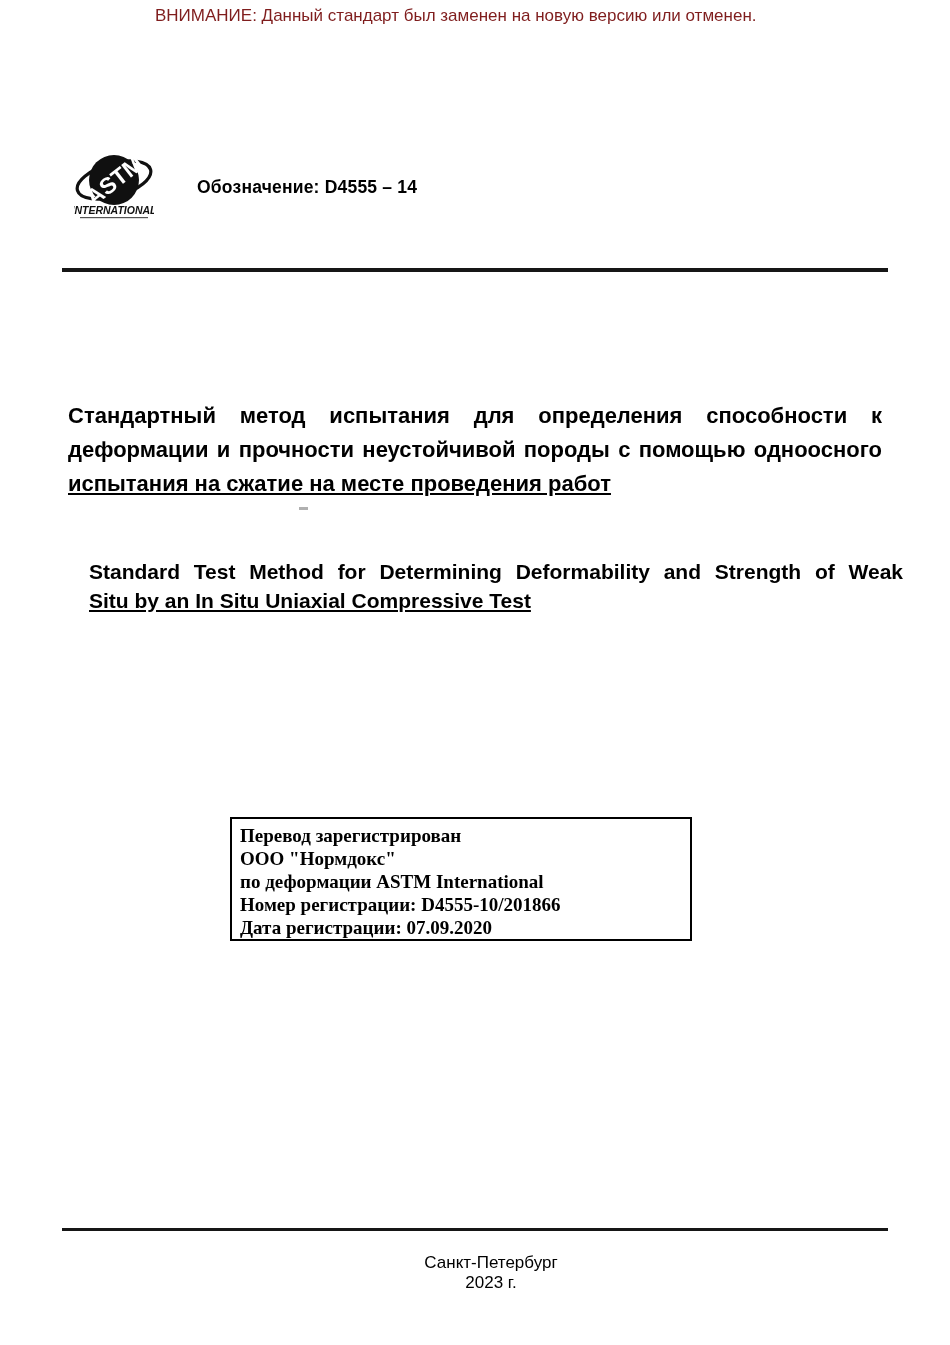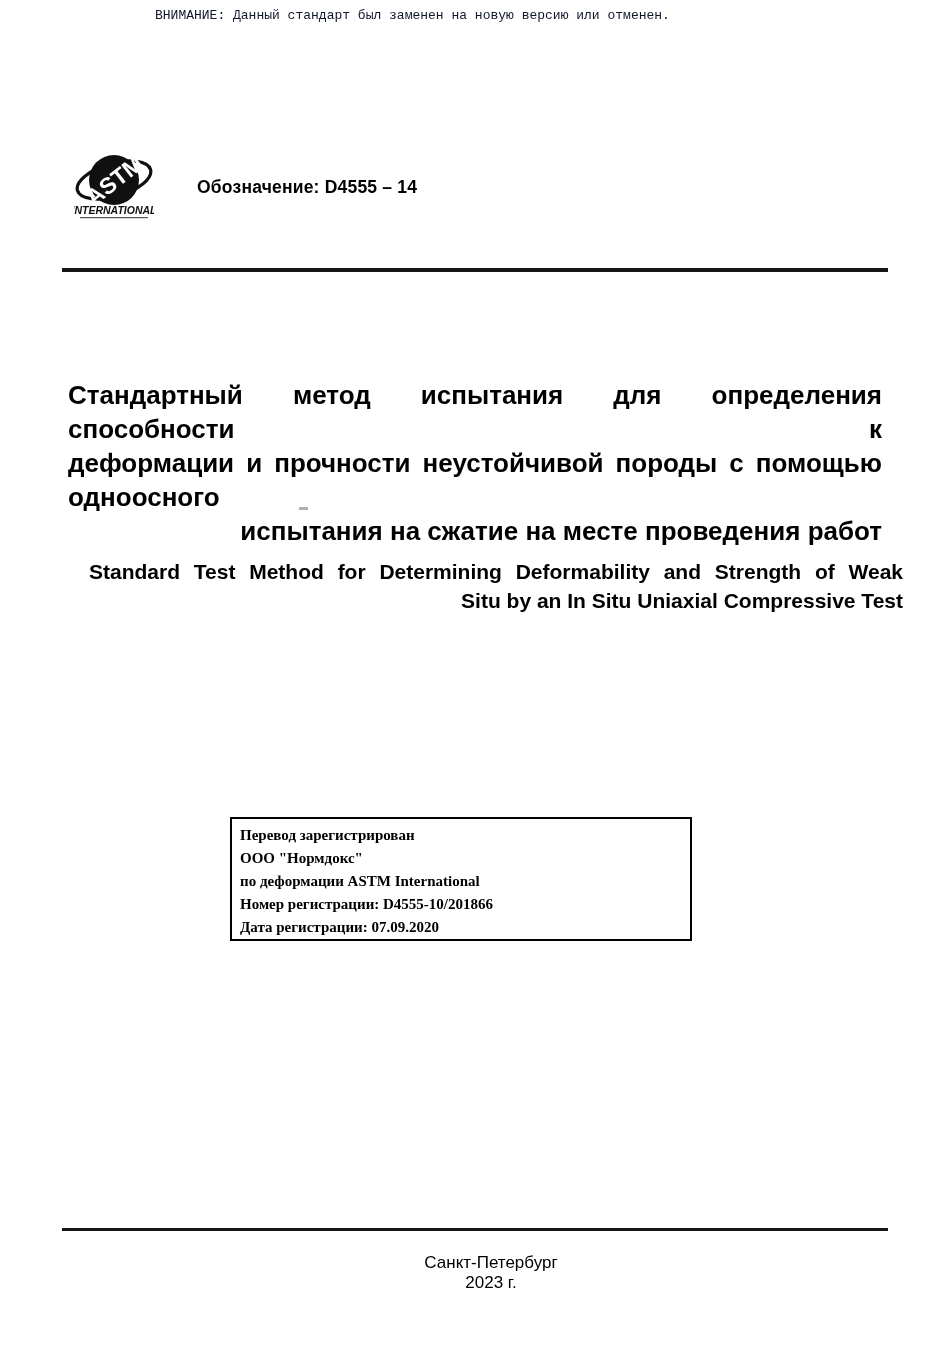--- a/index.html
+++ b/index.html
@@ -13,24 +13,24 @@
     overflow: hidden;
     font-family: "Liberation Sans", sans-serif;
     color: #000;
   }
 
   
   .warning {
     position: absolute;
     left: 155px;
     top: 7px;
-    font-family: Liberation Mono, monospace;
-    font-size: 13px;
+    font-family: Liberation Sans, sans-serif;
+    font-size: 17px;
     line-height: 17.5px;
-    color: #0f172a;
+    color: #7f1d1d;
   }
 
   
   .logo {
     position: absolute;
     left: 74px;
     top: 152px;
     width: 80px;
     height: 70px;
   }
@@ -53,28 +53,28 @@
     width: 826px;
     background: #161616;
   }
   .rule-top { top: 268px; height: 4px; }
   .rule-bottom { top: 1228px; height: 3px; }
 
   
   .title-ru {
     position: absolute;
     left: 68px;
-    top: 378px;
+    top: 399px;
     width: 814px;
-    font-size: 26px;
+    font-size: 22px;
     font-weight: bold;
     line-height: 34px;
   }
   .jline { text-align: justify; text-align-last: justify; white-space: normal; }
-  .lline { text-align: right; }
+  .lline { text-align: left; text-decoration: underline; }
 
   
   .tiny-mark {
     position: absolute;
     left: 299px;
     top: 507px;
     width: 9px;
     height: 3px;
     background: #b0b0b0;
   }
@@ -94,21 +94,21 @@
   
   .reg-box {
     position: absolute;
     left: 230px;
     top: 817px;
     width: 462px;
     height: 124px;
     border: 2px solid #000;
     padding: 5px 8px 0 8px;
     font-family: "Liberation Serif", serif;
-    font-size: 15px;
+    font-size: 19px;
     font-weight: bold;
     line-height: 23px;
   }
 
   
   .footer {
     position: absolute;
     left: 16px;
     top: 1253px;
     width: 100%;

